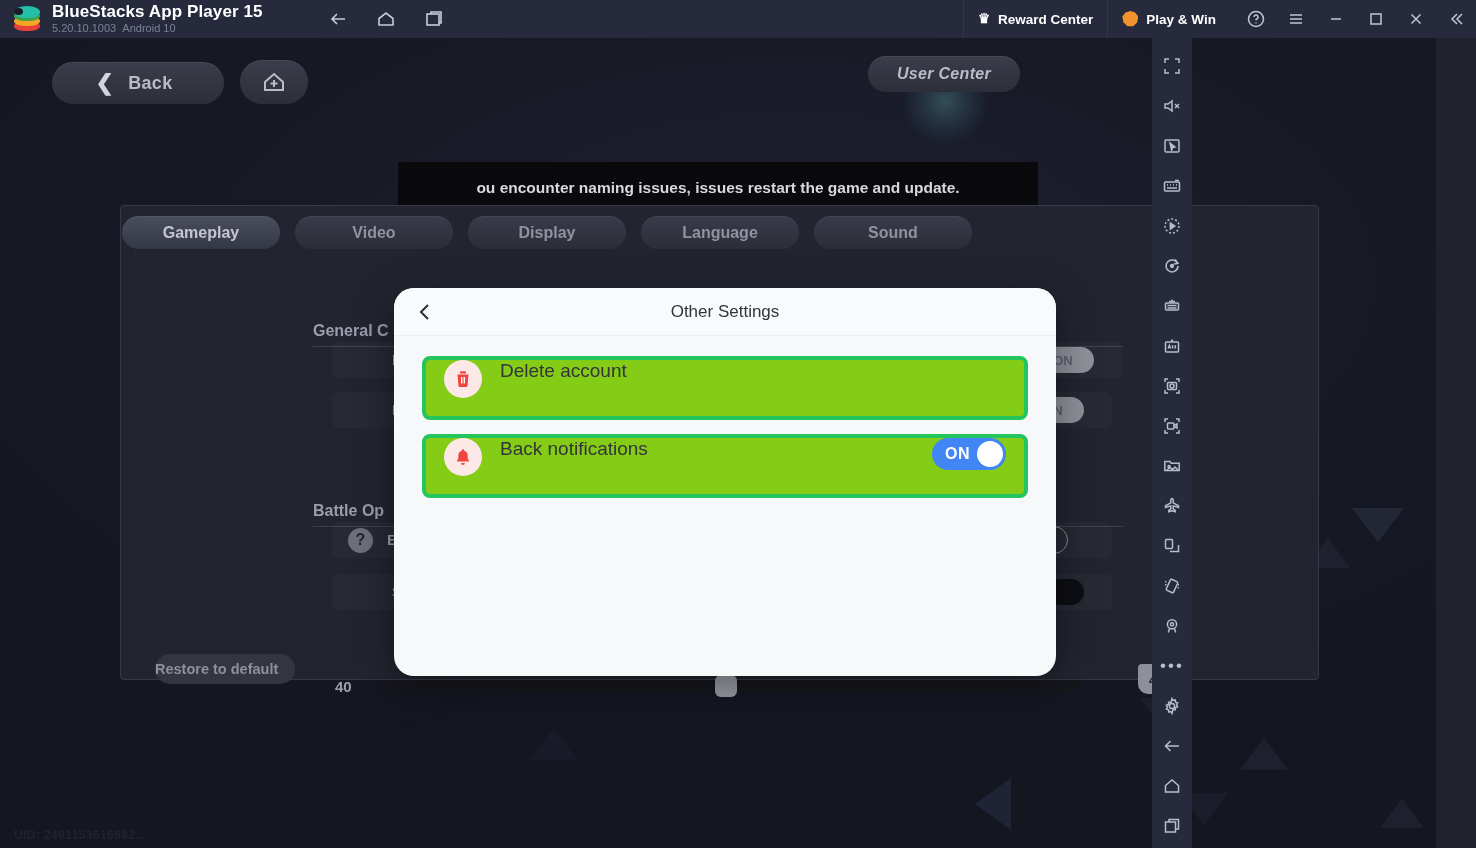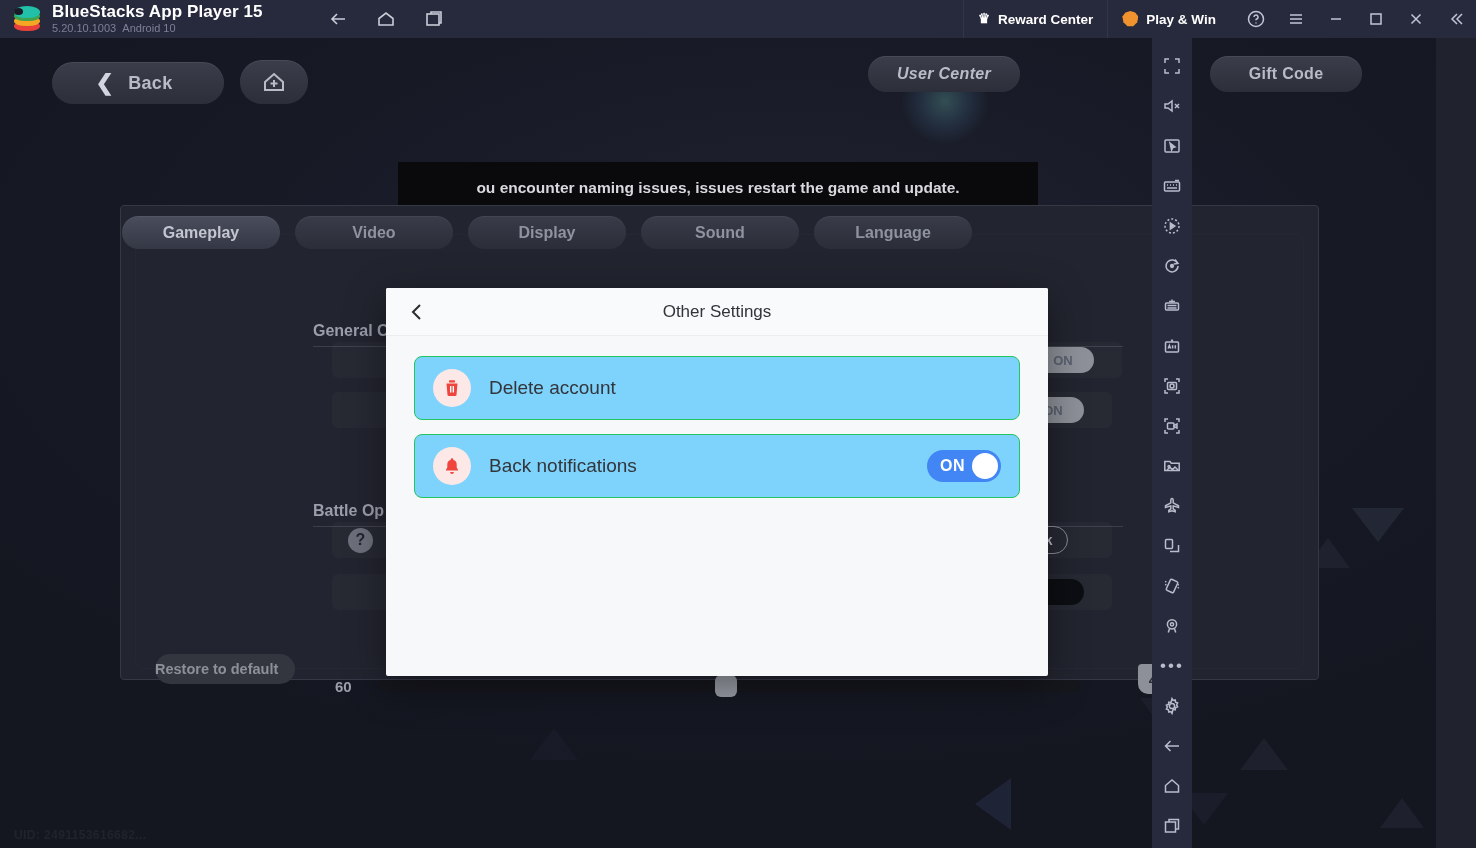--- a/index.html
+++ b/index.html
@@ -166,40 +166,40 @@
     background:#8d9099; color:#2c2f38; border-radius: 4px 10px 4px 10px;
     display:flex; align-items:center; justify-content:center; font-size: 15px; font-weight:bold;
   }
   .uid {
     position: absolute; left: 14px; top: 790px; color: rgba(255,255,255,.055);
     font-size: 12px; font-weight: bold; letter-spacing: .4px;
   }
 
   
   .modal {
-    position: absolute; left: 386px; top: 250px; width: 662px; height: 388px;
-    background: #f7f8fa; border-radius: 2px; overflow: hidden;
+    position: absolute; left: 394px; top: 250px; width: 662px; height: 388px;
+    background: #f7f8fa; border-radius: 20px; overflow: hidden;
     box-shadow: 0 10px 40px rgba(0,0,0,.4);
   }
   .modal-head {
     position: relative; height: 48px; background: #f9fafb;
     border-bottom: 1px solid #eceef1;
     display:flex; align-items:center; justify-content:center;
   }
   .modal-back {
     position:absolute; left: 14px; top: 8px; width: 34px; height: 32px;
     display:flex; align-items:center; justify-content:center; cursor:pointer;
   }
   .modal-back svg { stroke:#2b2d33; fill:none; stroke-width: 2; }
   .modal-title { color: #32343a; font-size: 17px; }
 
   .mlist { padding: 20px 28px 0 28px; display:flex; flex-direction:column; gap: 14px; }
   .mrow {
-    height: 64px; background:#7dd3fc; border:1px solid #22c55e; border-radius: 8px;
-    display:flex; align-items:center; padding: 0 18px; cursor:pointer;
+    height: 64px; background:#84cc16; border:4px solid #22c55e; border-radius: 8px;
+    display:flex; align-items:flex-start; padding: 0 18px; cursor:pointer;
   }
   .mico {
     width: 38px; height: 38px; border-radius: 50%; background:#fde8e8;
     display:flex; align-items:center; justify-content:center; flex: 0 0 auto;
   }
   .mico svg { fill: #f0453f; }
   .mlabel { margin-left: 18px; color: #33353b; font-size: 19px; }
   .toggle {
     margin-left: auto; width: 74px; height: 32px; border-radius: 999px;
     background:#4285f4; position:relative; display:flex; align-items:center; cursor:pointer;
@@ -325,45 +325,42 @@
       <svg width="30" height="28" viewBox="0 0 30 28">
         <path d="M6 14L15 6l9 8v8H6z" fill="none" stroke="#b9bcc6" stroke-width="2"></path>
         <path d="M15 12v7M11.5 15.5h7" stroke="#b9bcc6" stroke-width="2"></path>
       </svg>
     </div>
 
     <div class="cursor-glow"></div>
     <div class="gbtn" id="btn-usercenter">
       <span>User Center</span>
     </div>
-    <div class="gbtn" id="btn-giftcode">
-      <span>Gift Code</span>
-    </div>
 
     <div class="toast">ou encounter naming issues, issues restart the game and update.</div>
 
     <div class="settings-frame">
       <div class="settings-inner"></div>
     </div>
 
     <div class="tabbar">
       <div class="tab active">
           <span>Gameplay</span>
         </div>
       <div class="tab">
           <span>Video</span>
         </div>
       <div class="tab">
           <span>Display</span>
         </div>
       <div class="tab">
+          <span>Language</span>
+        </div>
+      <div class="tab">
           <span>Sound</span>
-        </div>
-      <div class="tab">
-          <span>Language</span>
         </div>
     </div>
 
     <div class="sect-head" id="sect-general">General C</div>
     <div class="sect-head" id="sect-battle">Battle Op</div>
 
     <div class="srow" style="left:332px;top:304px;width:790px;">
       <span class="lbl" style="position:static;margin-left:60px;">Left joy</span>
       <div class="pill-toggle" style="left:700px;">
         <span>ON</span>
@@ -385,21 +382,21 @@
     <div class="srow" style="left:332px;top:536px;width:780px;">
       <span class="lbl" style="position:static;margin-left:60px;">S</span>
       <div class="pill-dark" style="left:690px;"></div>
     </div>
 
     <div id="btn-restore">
       <span>Restore to default</span>
     </div>
 
     <div class="cam-row">
-      <span class="cam-val">60</span>
+      <span class="cam-val">40</span>
       <div class="cam-track">
         <div class="cam-knob"></div>
       </div>
     </div>
     <div class="page-badge">4</div>
 
     <div class="uid">UID: 2491153616682...</div>
 
     <div class="modal">
       <div class="modal-head">

